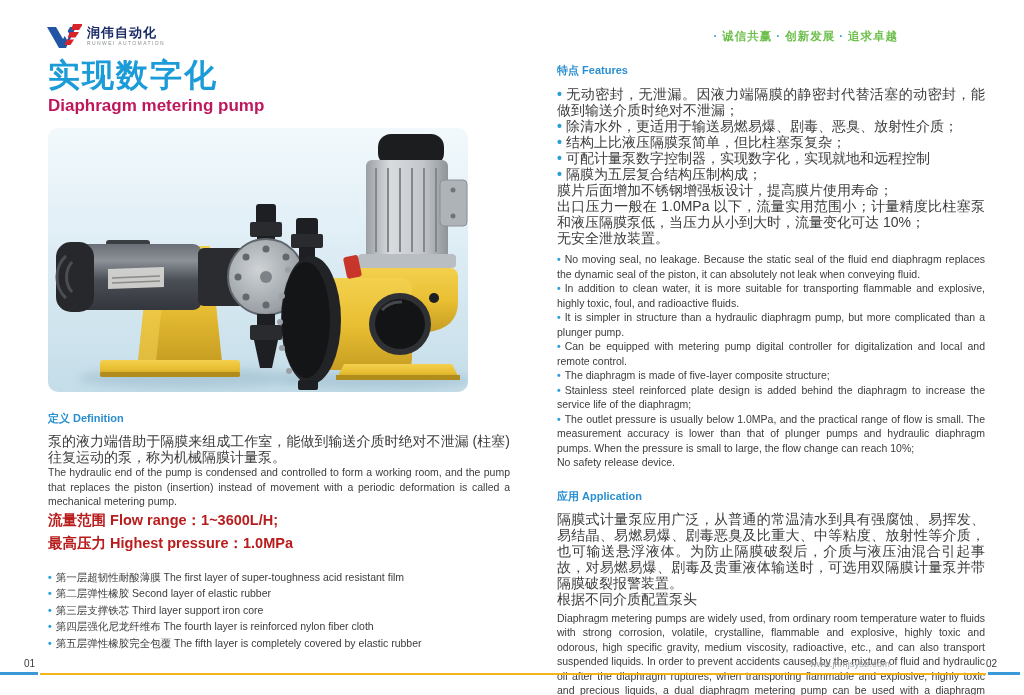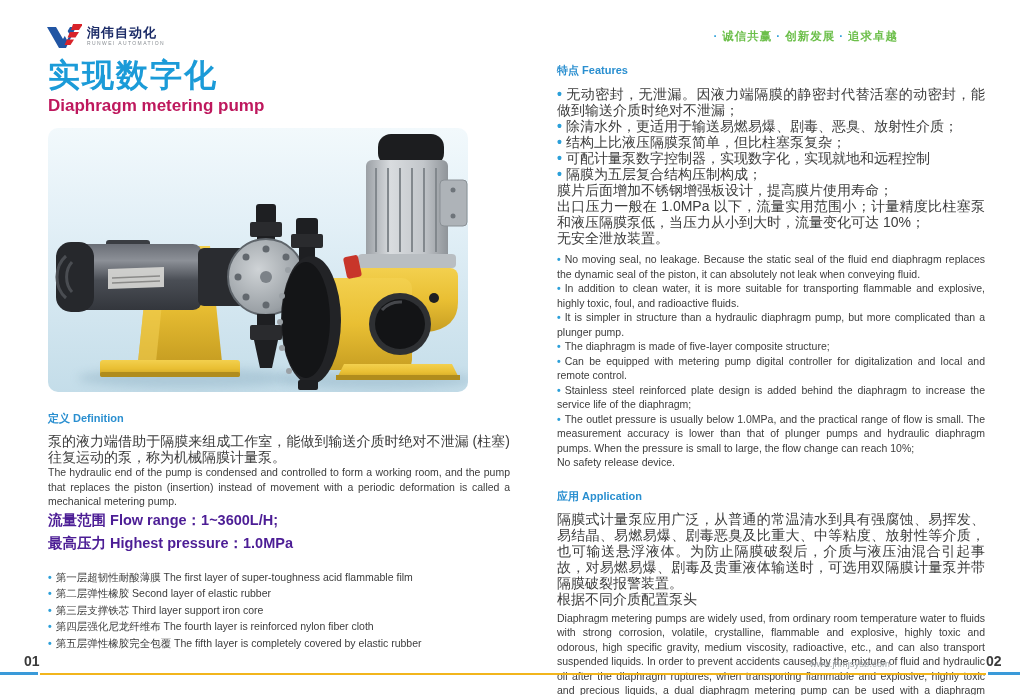--- a/index.html
+++ b/index.html
@@ -26,37 +26,37 @@
   .photo { width:420px; height:264px; margin-top:12px; border-radius:10px; overflow:hidden;
     background:linear-gradient(180deg,#f2f9fc 0%,#e3f0f7 35%,#c4dde9 100%); }
 
   h2.sec { font-size:11px; font-weight:bold; color:#2a8fd0; margin-top:16px; line-height:20px; }
   .right-col h2.sec:first-child { margin-top:0; }
 
   .zh { font-size:14px; line-height:16px; color:#3c3c3c; text-align:justify; }
   .en { font-size:10.5px; line-height:14.5px; color:#3c3c3c; text-align:justify; }
   .para { margin-top:5px; }
 
-  .blue-line { font-size:14.5px; font-weight:bold; color:#4c1d95; line-height:23px; }
+  .blue-line { font-size:14.5px; font-weight:bold; color:#b91c1c; line-height:23px; }
   .blue-line:first-of-type { margin-top:6px; }
 
   .li-row { display:flex; align-items:flex-start; font-size:10.5px; line-height:16.5px; }
   .li-row .dot, .b .dot { color:#2b9fd9; font-weight:bold; margin-right:4px; }
   .layers { margin-top:14px; }
 
   .b { text-align:justify; }
   .b .dot { display:inline; }
   .feat-zh { margin-top:6px; }
   .feat-en { margin-top:6px; }
 
   
   .f-blue-l { position:absolute; left:0; bottom:20px; width:38px; height:3px; background:#3a9ad9; }
   .f-yellow { position:absolute; left:40px; bottom:20px; width:946px; height:2px; background:#f2b51c; }
   .f-blue-r { position:absolute; left:988px; bottom:20px; width:32px; height:3px; background:#3a9ad9; }
-  .pg { position:absolute; bottom:26px; font-size:14px; font-weight:bold; color:#3a3a3a; }
+  .pg { position:absolute; bottom:26px; font-size:10px; font-weight:normal; color:#3a3a3a; }
   .pg-left { left:24px; }
   .pg-right { left:986px; }
   .website { position:absolute; bottom:26px; right:47px; font-size:9.5px; color:#9aa0a4; }
 </style>
 </head>
 <body>
 
 <div class="page">
 
   <div class="logo">
@@ -206,21 +206,21 @@
       <div class="zh">泵的液力端借助于隔膜来组成工作室，能做到输送介质时绝对不泄漏 (柱塞) 往复运动的泵，称为机械隔膜计量泵。</div>
       <div class="en">The hydraulic end of the pump is condensed and controlled to form a working room, and the pump that replaces the piston (insertion) instead of movement with a periodic deformation is called a mechanical metering pump.</div>
     </div>
 
     <div class="blue-line">流量范围 Flow range：1~3600L/H;</div>
     <div class="blue-line">最高压力 Highest pressure：1.0MPa</div>
 
     <div class="layers">
       <div class="li-row">
           <span class="dot">•</span>
-          <span>第一层超韧性耐酸薄膜 The first layer of super-toughness acid flammable film</span>
+          <span>第一层超韧性耐酸薄膜 The first layer of super-toughness acid resistant film</span>
         </div>
       <div class="li-row">
           <span class="dot">•</span>
           <span>第二层弹性橡胶 Second layer of elastic rubber</span>
         </div>
       <div class="li-row">
           <span class="dot">•</span>
           <span>第三层支撑铁芯 Third layer support iron core</span>
         </div>
       <div class="li-row">
@@ -245,22 +245,22 @@
       <p class="b zh"><span class="dot">•</span><span>隔膜为五层复合结构压制构成；</span></p>
       <p class="zh">膜片后面增加不锈钢增强板设计，提高膜片使用寿命；</p>
       <p class="zh">出口压力一般在 1.0MPa 以下，流量实用范围小；计量精度比柱塞泵和液压隔膜泵低，当压力从小到大时，流量变化可达 10%；</p>
       <p class="zh">无安全泄放装置。</p>
     </div>
 
     <div class="feat-en">
       <p class="b en"><span class="dot">•</span><span>No moving seal, no leakage. Because the static seal of the fluid end diaphragm replaces the dynamic seal of the piston, it can absolutely not leak when conveying fluid.</span></p>
       <p class="b en"><span class="dot">•</span><span>In addition to clean water, it is more suitable for transporting flammable and explosive, highly toxic, foul, and radioactive fluids.</span></p>
       <p class="b en"><span class="dot">•</span><span>It is simpler in structure than a hydraulic diaphragm pump, but more complicated than a plunger pump.</span></p>
+      <p class="b en"><span class="dot">•</span><span>Can be equipped with metering pump digital controller for digitalization and local and remote control.</span></p>
       <p class="b en"><span class="dot">•</span><span>The diaphragm is made of five-layer composite structure;</span></p>
-      <p class="b en"><span class="dot">•</span><span>Can be equipped with metering pump digital controller for digitalization and local and remote control.</span></p>
       <p class="b en"><span class="dot">•</span><span>Stainless steel reinforced plate design is added behind the diaphragm to increase the service life of the diaphragm;</span></p>
       <p class="b en"><span class="dot">•</span><span>The outlet pressure is usually below 1.0MPa, and the practical range of flow is small. The measurement accuracy is lower than that of plunger pumps and hydraulic diaphragm pumps. When the pressure is small to large, the flow change can reach 10%;</span></p>
       <p class="en">No safety release device.</p>
     </div>
 
     <h2 class="sec">应用 Application</h2>
     <div class="para">
       <div class="zh">隔膜式计量泵应用广泛，从普通的常温清水到具有强腐蚀、易挥发、易结晶、易燃易爆、剧毒恶臭及比重大、中等粘度、放射性等介质，也可输送悬浮液体。为防止隔膜破裂后，介质与液压油混合引起事故，对易燃易爆、剧毒及贵重液体输送时，可选用双隔膜计量泵并带隔膜破裂报警装置。</div>
       <div class="zh">根据不同介质配置泵头</div>
       <div class="en" style="margin-top:4px">Diaphragm metering pumps are widely used, from ordinary room temperature water to fluids with strong corrosion, volatile, crystalline, flammable and explosive, highly toxic and odorous, high specific gravity, medium viscosity, radioactive, etc., and can also transport suspended liquids.  In order to prevent accidents caused by the mixture of fluid and hydraulic oil after the diaphragm ruptures, when transporting flammable and explosive, highly toxic and precious liquids, a dual diaphragm metering pump can be used with a diaphragm rupture alarm device.</div>

